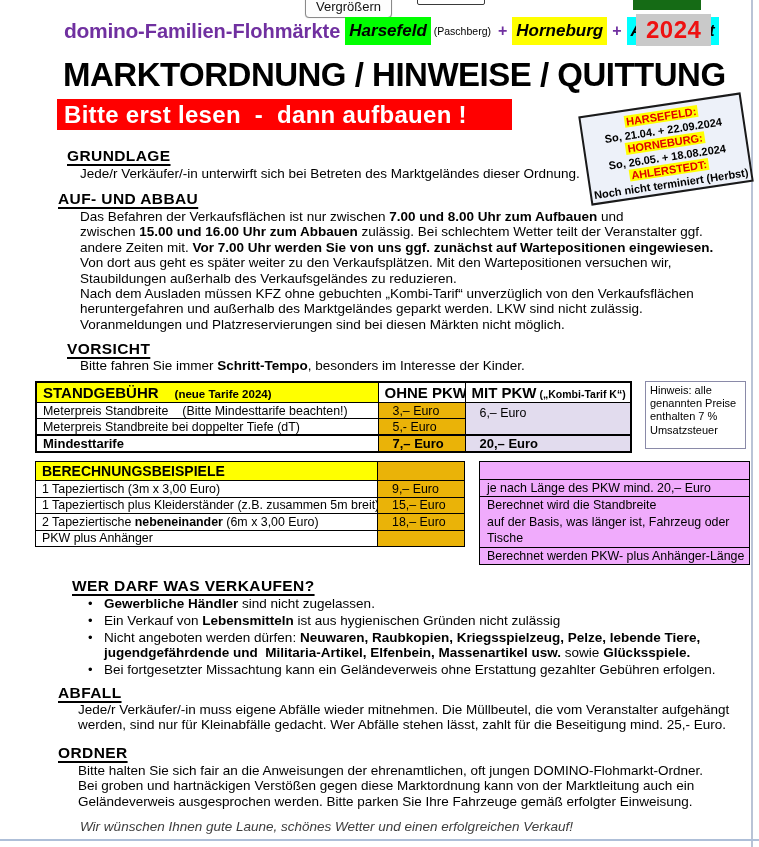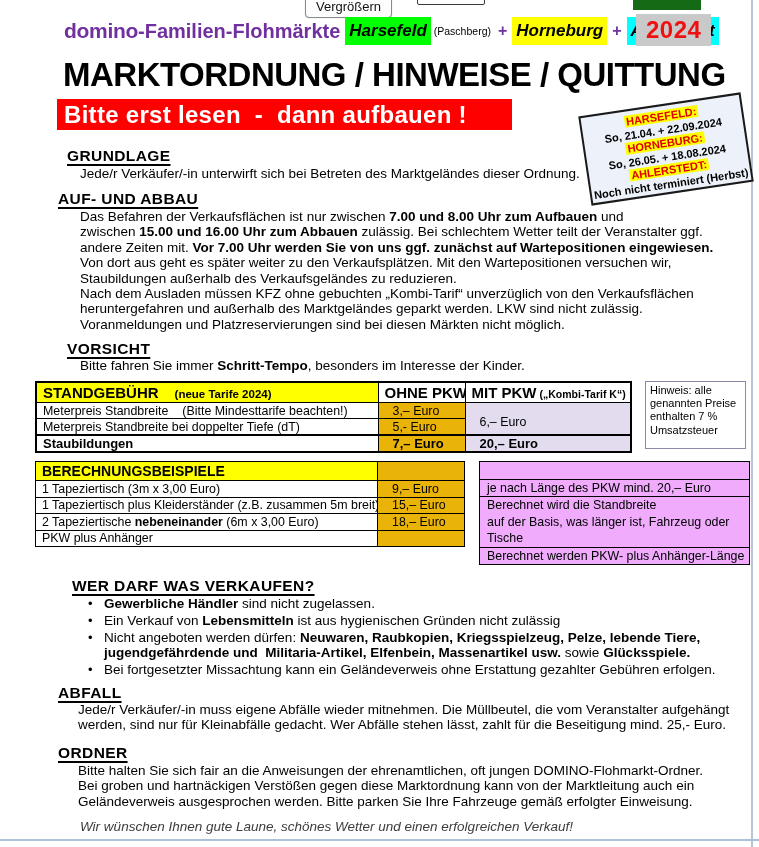--- a/index.html
+++ b/index.html
@@ -137,28 +137,28 @@
       </colgroup>
     <tbody>
         <tr class="hrow">
       <th class="yellowcell"><span class="t-title">STANDGEBÜHR</span><span class="t-title-note">(neue Tarife 2024)</span></th>
       <th><span class="colhead">OHNE PKW</span></th>
       <th><span class="colhead">MIT PKW</span><span class="colhead-note">(„Kombi-Tarif K“)</span></th>
     </tr>
     <tr>
       <td><span>Meterpreis Standbreite</span><span class="lbl-note">(Bitte Mindesttarife beachten!)</span></td>
       <td class="peach price">3,– Euro</td>
-      <td class="lav price" rowspan="2" style="vertical-align:top;padding-top:12px;">6,– Euro</td>
+      <td class="lav price" rowspan="2" style="vertical-align:top;padding-top:3px;">6,– Euro</td>
     </tr>
     <tr>
       <td>Meterpreis Standbreite bei doppelter Tiefe  (dT)</td>
       <td class="peach price">5,- Euro</td>
     </tr>
     <tr class="boldrow">
-      <td>Staubildungen</td>
+      <td>Mindesttarife</td>
       <td class="peach price">7,– Euro</td>
       <td class="lav price">20,– Euro</td>
     </tr>
   </tbody>
     </table>
   <div class="hinweis">Hinweis: alle genannten Preise enthalten 7 % Umsatzsteuer</div>
 
   <table class="t2a">
     <colgroup>
         <col style="width:342px">

